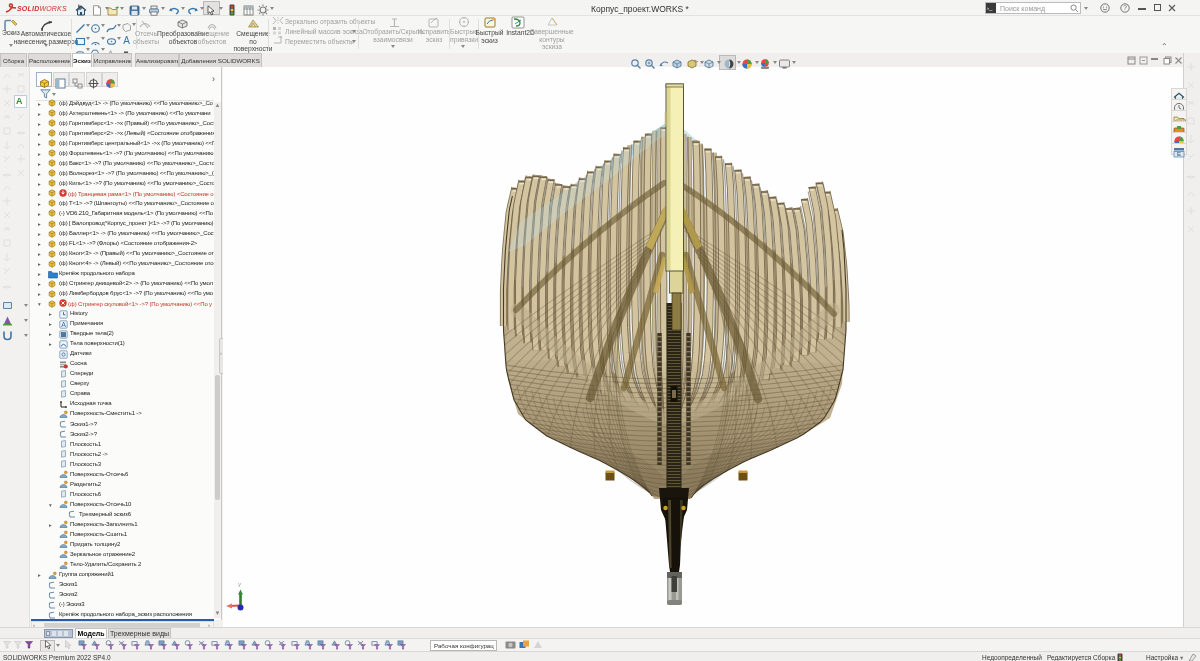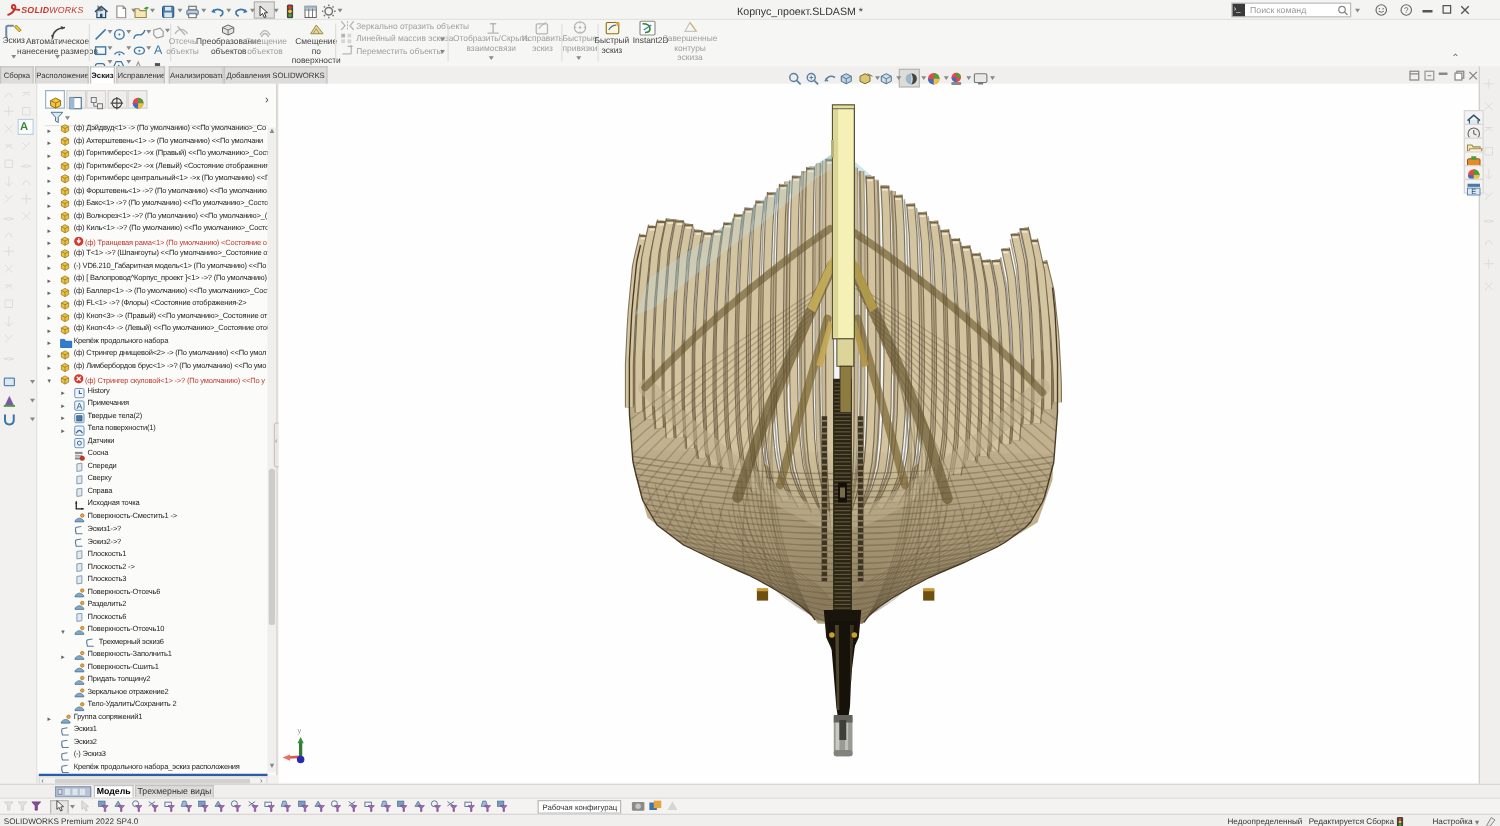--- a/index.html
+++ b/index.html
@@ -93,21 +93,21 @@
           <line x1="9.0" y1="9.0" x2="9.9" y2="9.9"></line>
           <line x1="6.0" y1="10.3" x2="6.0" y2="11.5"></line>
           <line x1="3.0" y1="9.0" x2="2.1" y2="9.9"></line>
           <line x1="1.7" y1="6.0" x2="0.5" y2="6.0"></line>
           <line x1="3.0" y1="3.0" x2="2.1" y2="2.1"></line>
           <line x1="6.0" y1="1.7" x2="6.0" y2="0.5"></line>
           <line x1="9.0" y1="3.0" x2="9.9" y2="2.1"></line>
         </g>
       </svg></div>
 <div class="rcaret" style="left:270px;top:7px"></div>
-  <div style="position:absolute;left:540px;top:3.5px;width:200px;text-align:center;font-size:8.5px;color:#333">Корпус_проект.SLDASM *</div>
+  <div style="position:absolute;left:540px;top:3.5px;width:200px;text-align:center;font-size:8.5px;color:#333">Корпус_проект.WORKS *</div>
   <div style="position:absolute;left:985px;top:2px;width:96px;height:12px;background:#fff;border:1px solid #bbb"></div>
   <div style="position:absolute;left:986px;top:3px;width:10px;height:10px;background:#3a3a3a"></div>
   <div style="position:absolute;left:987px;top:4.5px;color:#fff;font-size:6px">›_</div>
   <div style="position:absolute;left:1000px;top:4.5px;font-size:7px;color:#999">Поиск команд</div>
   <svg style="position:absolute;left:1070px;top:4px" width="9" height="9" viewBox="0 0 9 9">
       <circle cx="3.6" cy="3.6" r="2.6" fill="none" stroke="#888" stroke-width="1"></circle>
       <path d="M5.6 5.6 L8 8" stroke="#888" stroke-width="1"></path>
     </svg>
   <div class="rcaret" style="left:1084px;top:7px"></div>
   <svg style="position:absolute;left:1100px;top:3px" width="10" height="10" viewBox="0 0 10 10">

